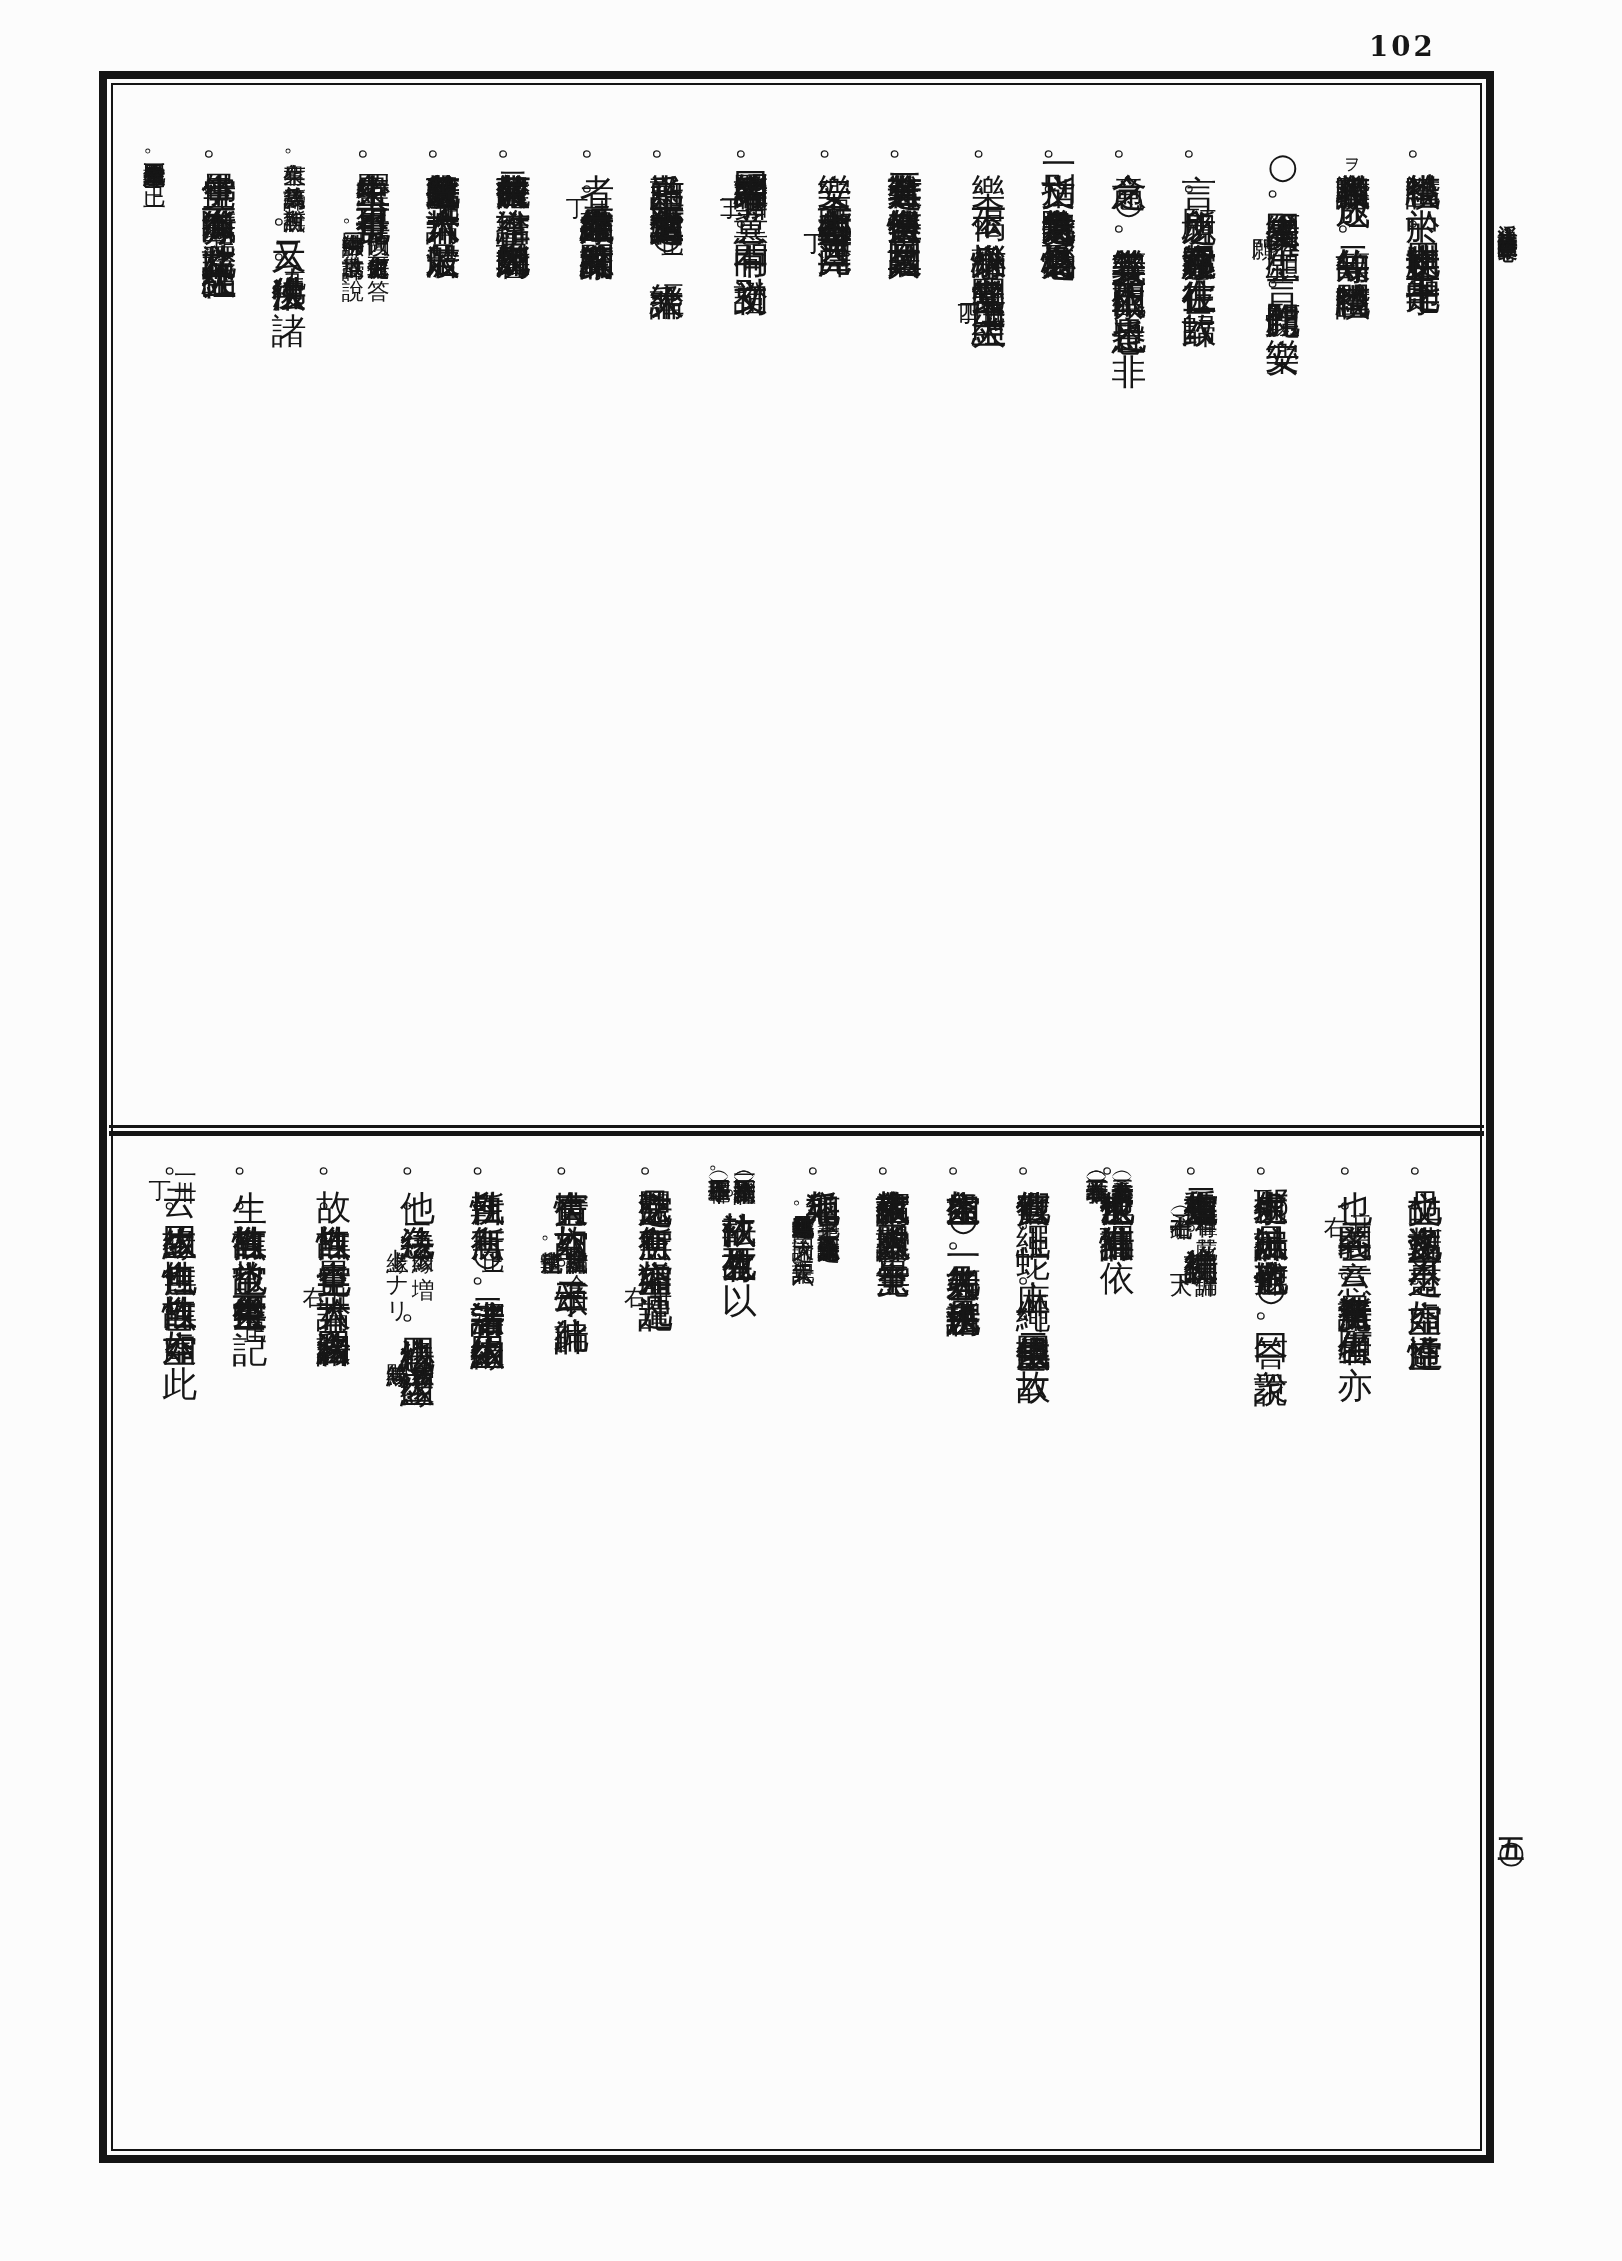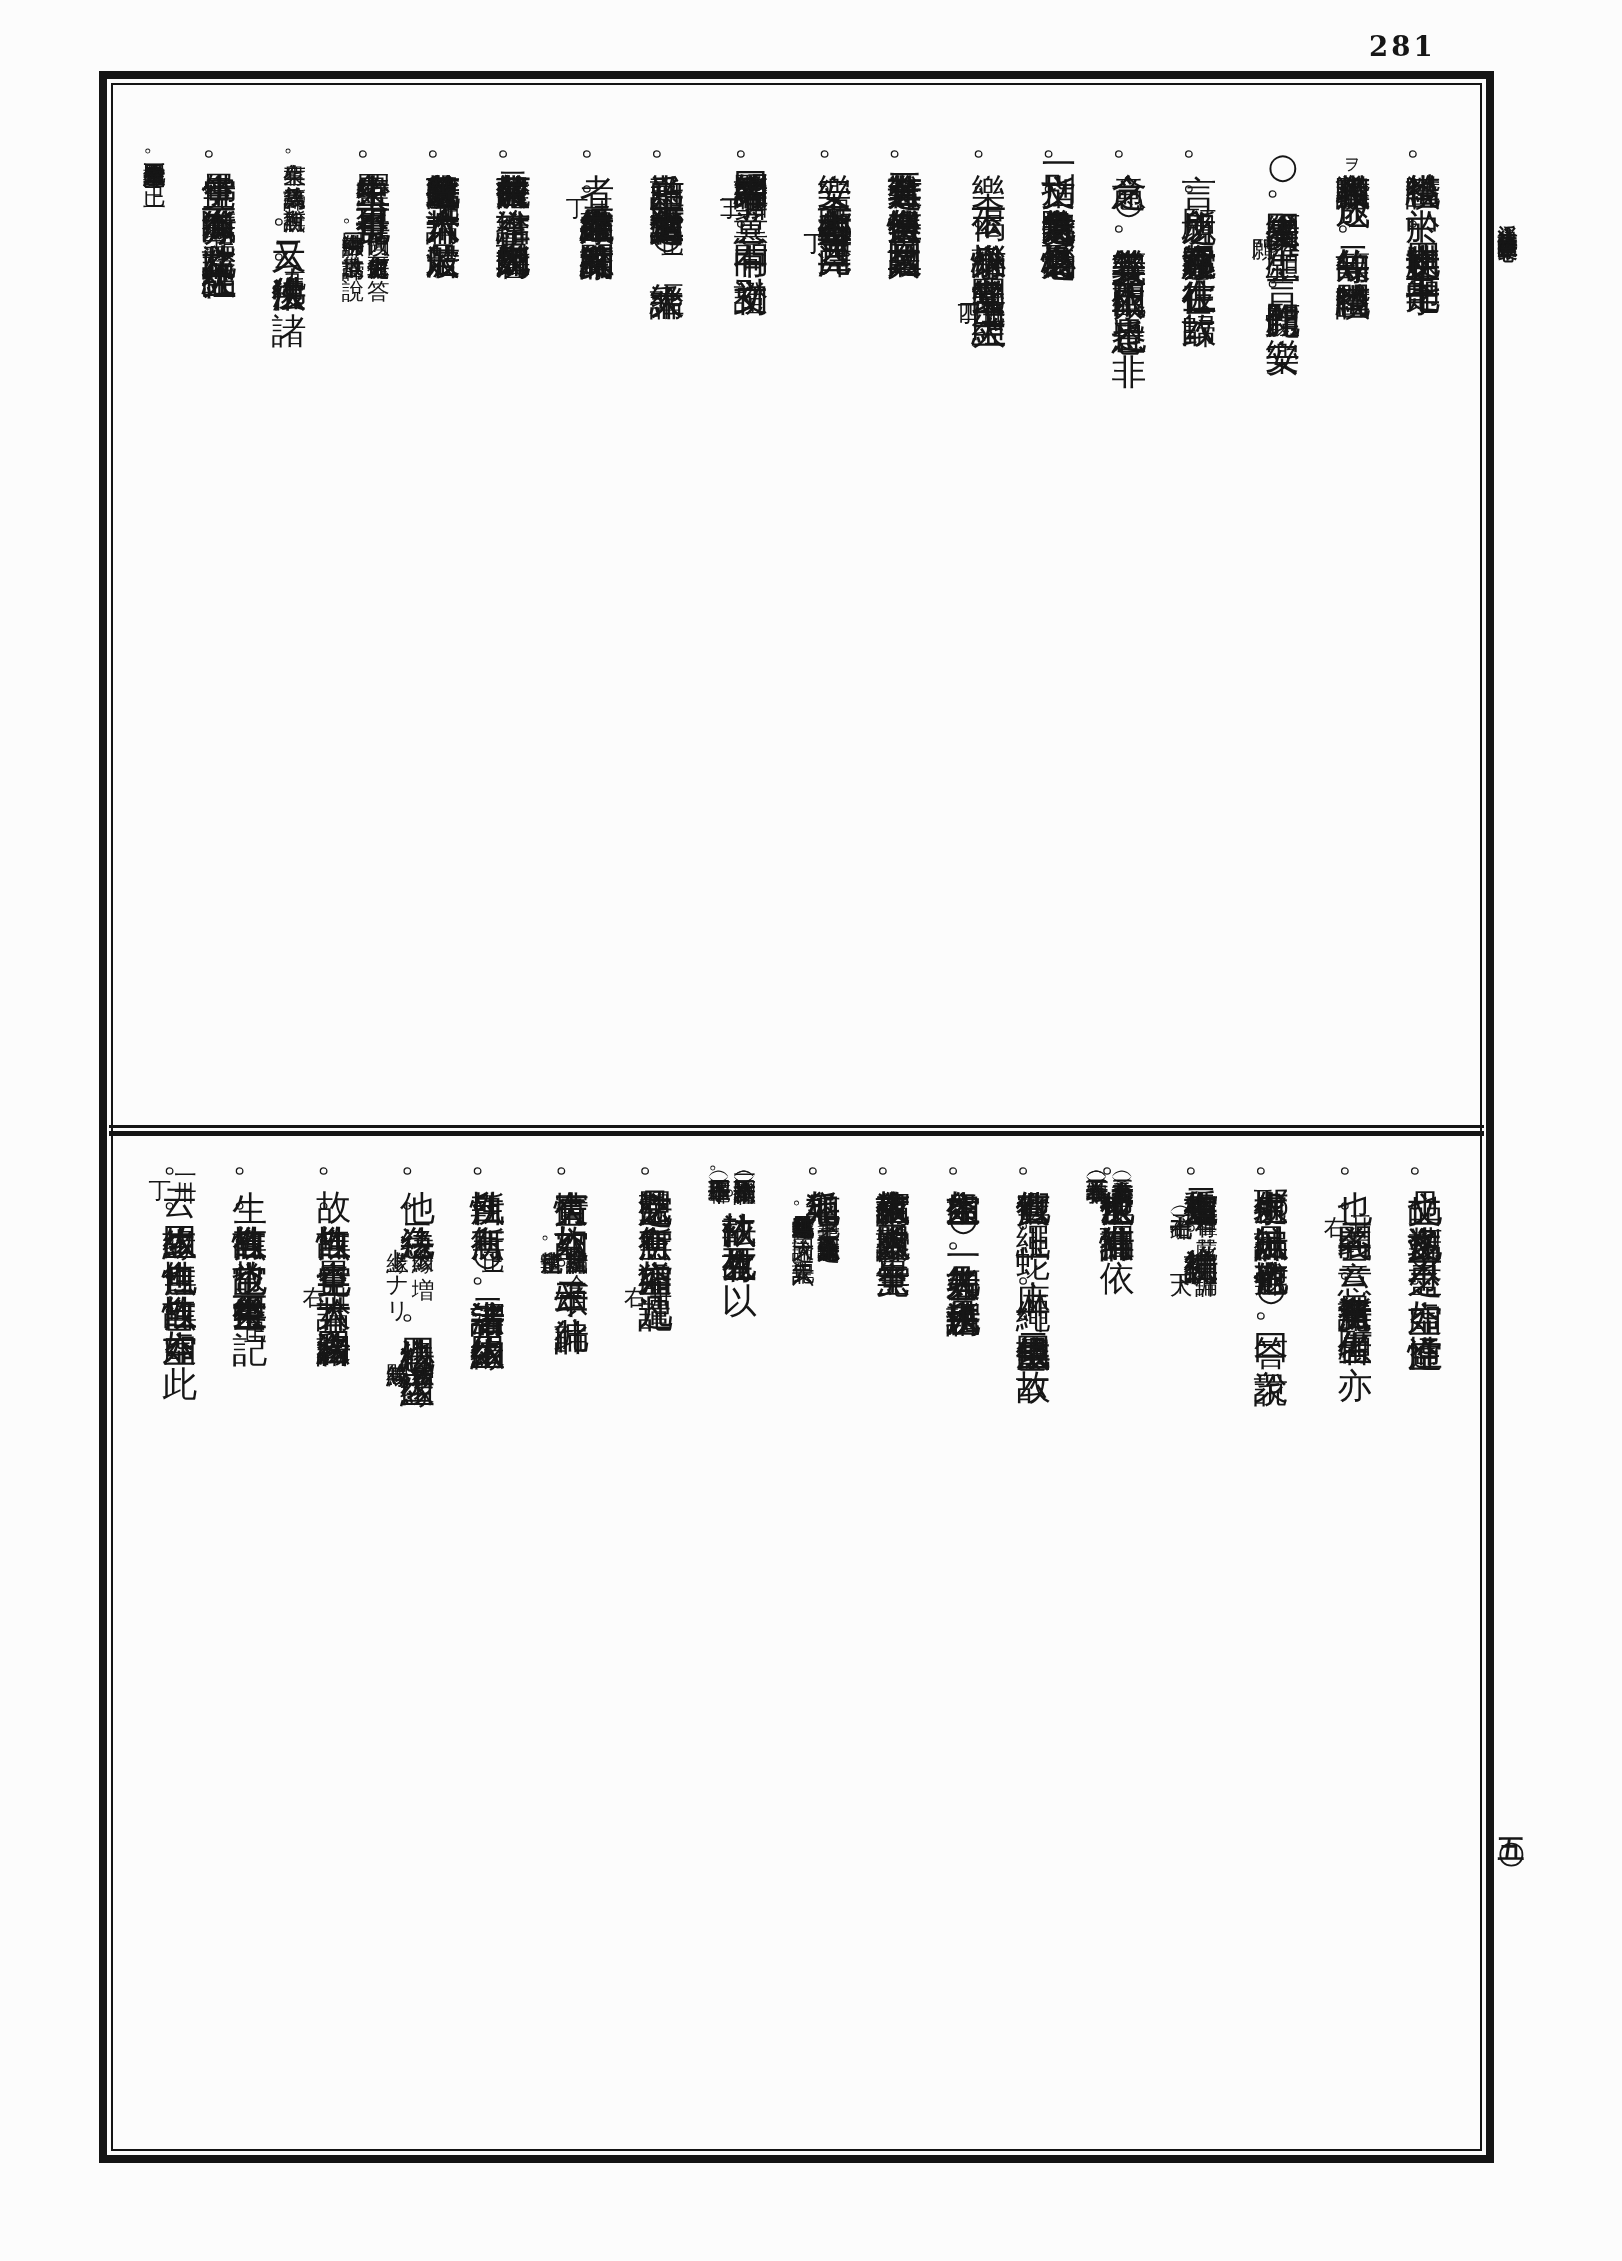--- a/index.html
+++ b/index.html
@@ -51,21 +51,21 @@
   }
   .folio{
     position:absolute;left:1493px;top:1817px;
     writing-mode:vertical-rl;text-orientation:upright;
     font-size:26.6px;letter-spacing:3.9px;font-weight:bold;
   }
 </style>
 </head>
 <body>
 
-<div class="page-number">281</div>
+<div class="page-number">102</div>
 
 <div class="margin-title">淨土往生論註精華集卷一</div>
 
 <div class="folio">五〇</div>
 
 <div class="frame">
   <div class="frame-inner"></div>
   <div class="divider"></div>
   <div class="register reg-top" id="reg-top">
       <div class="col"><span class="m">結答讚嘆也。於中。初十四字牒文也。卽是下十七字。</span></div>

